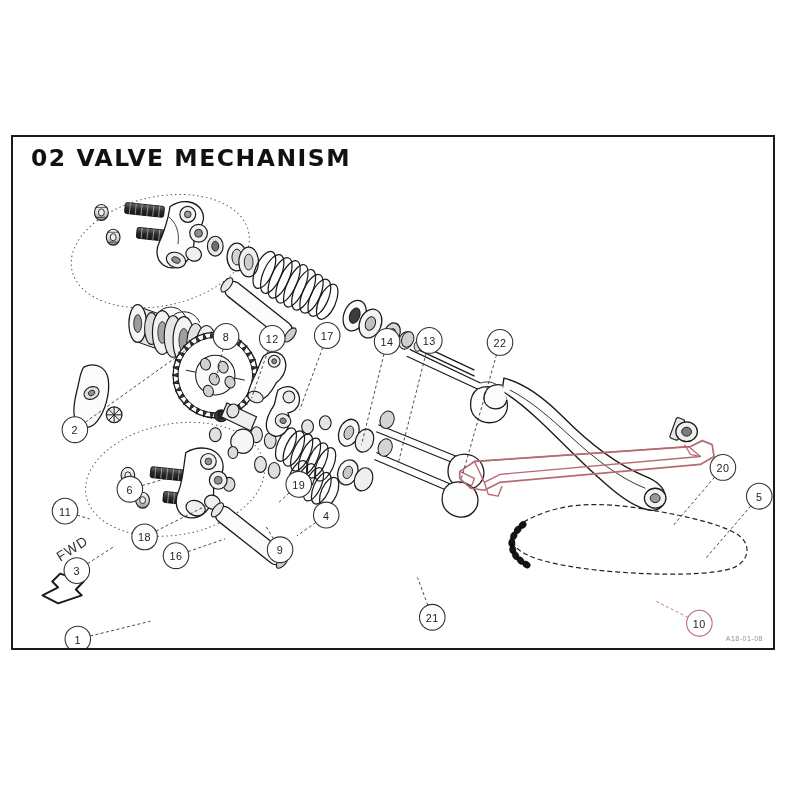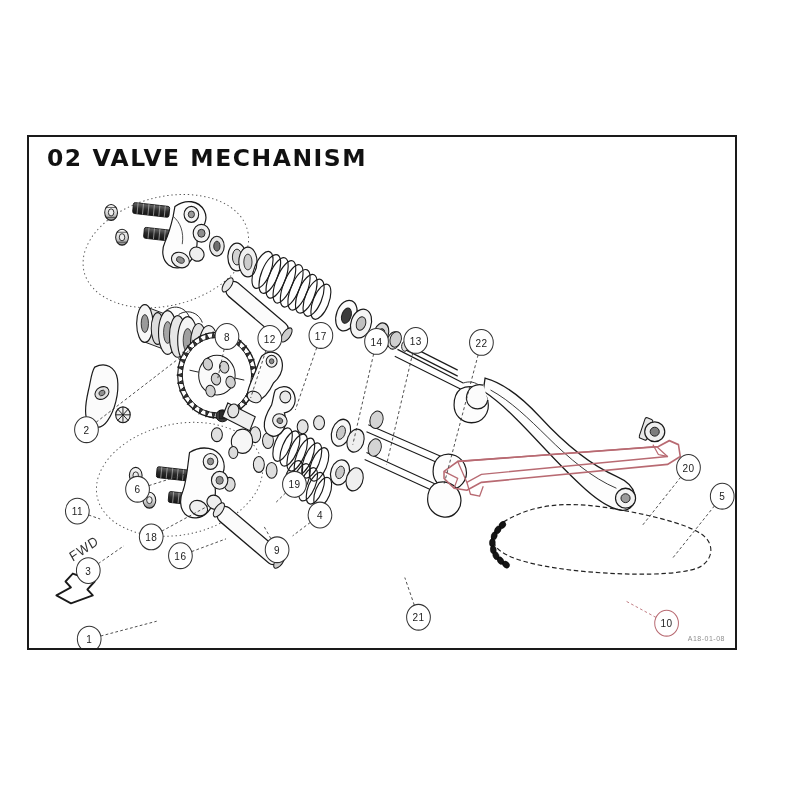--- a/index.html
+++ b/index.html
@@ -17,23 +17,23 @@
   }
   #page {
     position: absolute;
     left: 0; top: 0;
     width: 800px;
     height: 800px;
     background: #ffffff;
   }
   #diagram-frame {
     position: absolute;
-    left: 27px;
+    left: 11px;
     top: 135px;
-    width: 710px;
+    width: 764px;
     height: 515px;
     border: 2px solid #1a1a1a;
     background: #ffffff;
     box-sizing: border-box;
   }
   #diagram-title {
     position: absolute;
     left: 18px;
     top: 8px;
     font-family: "DejaVu Sans", sans-serif;

